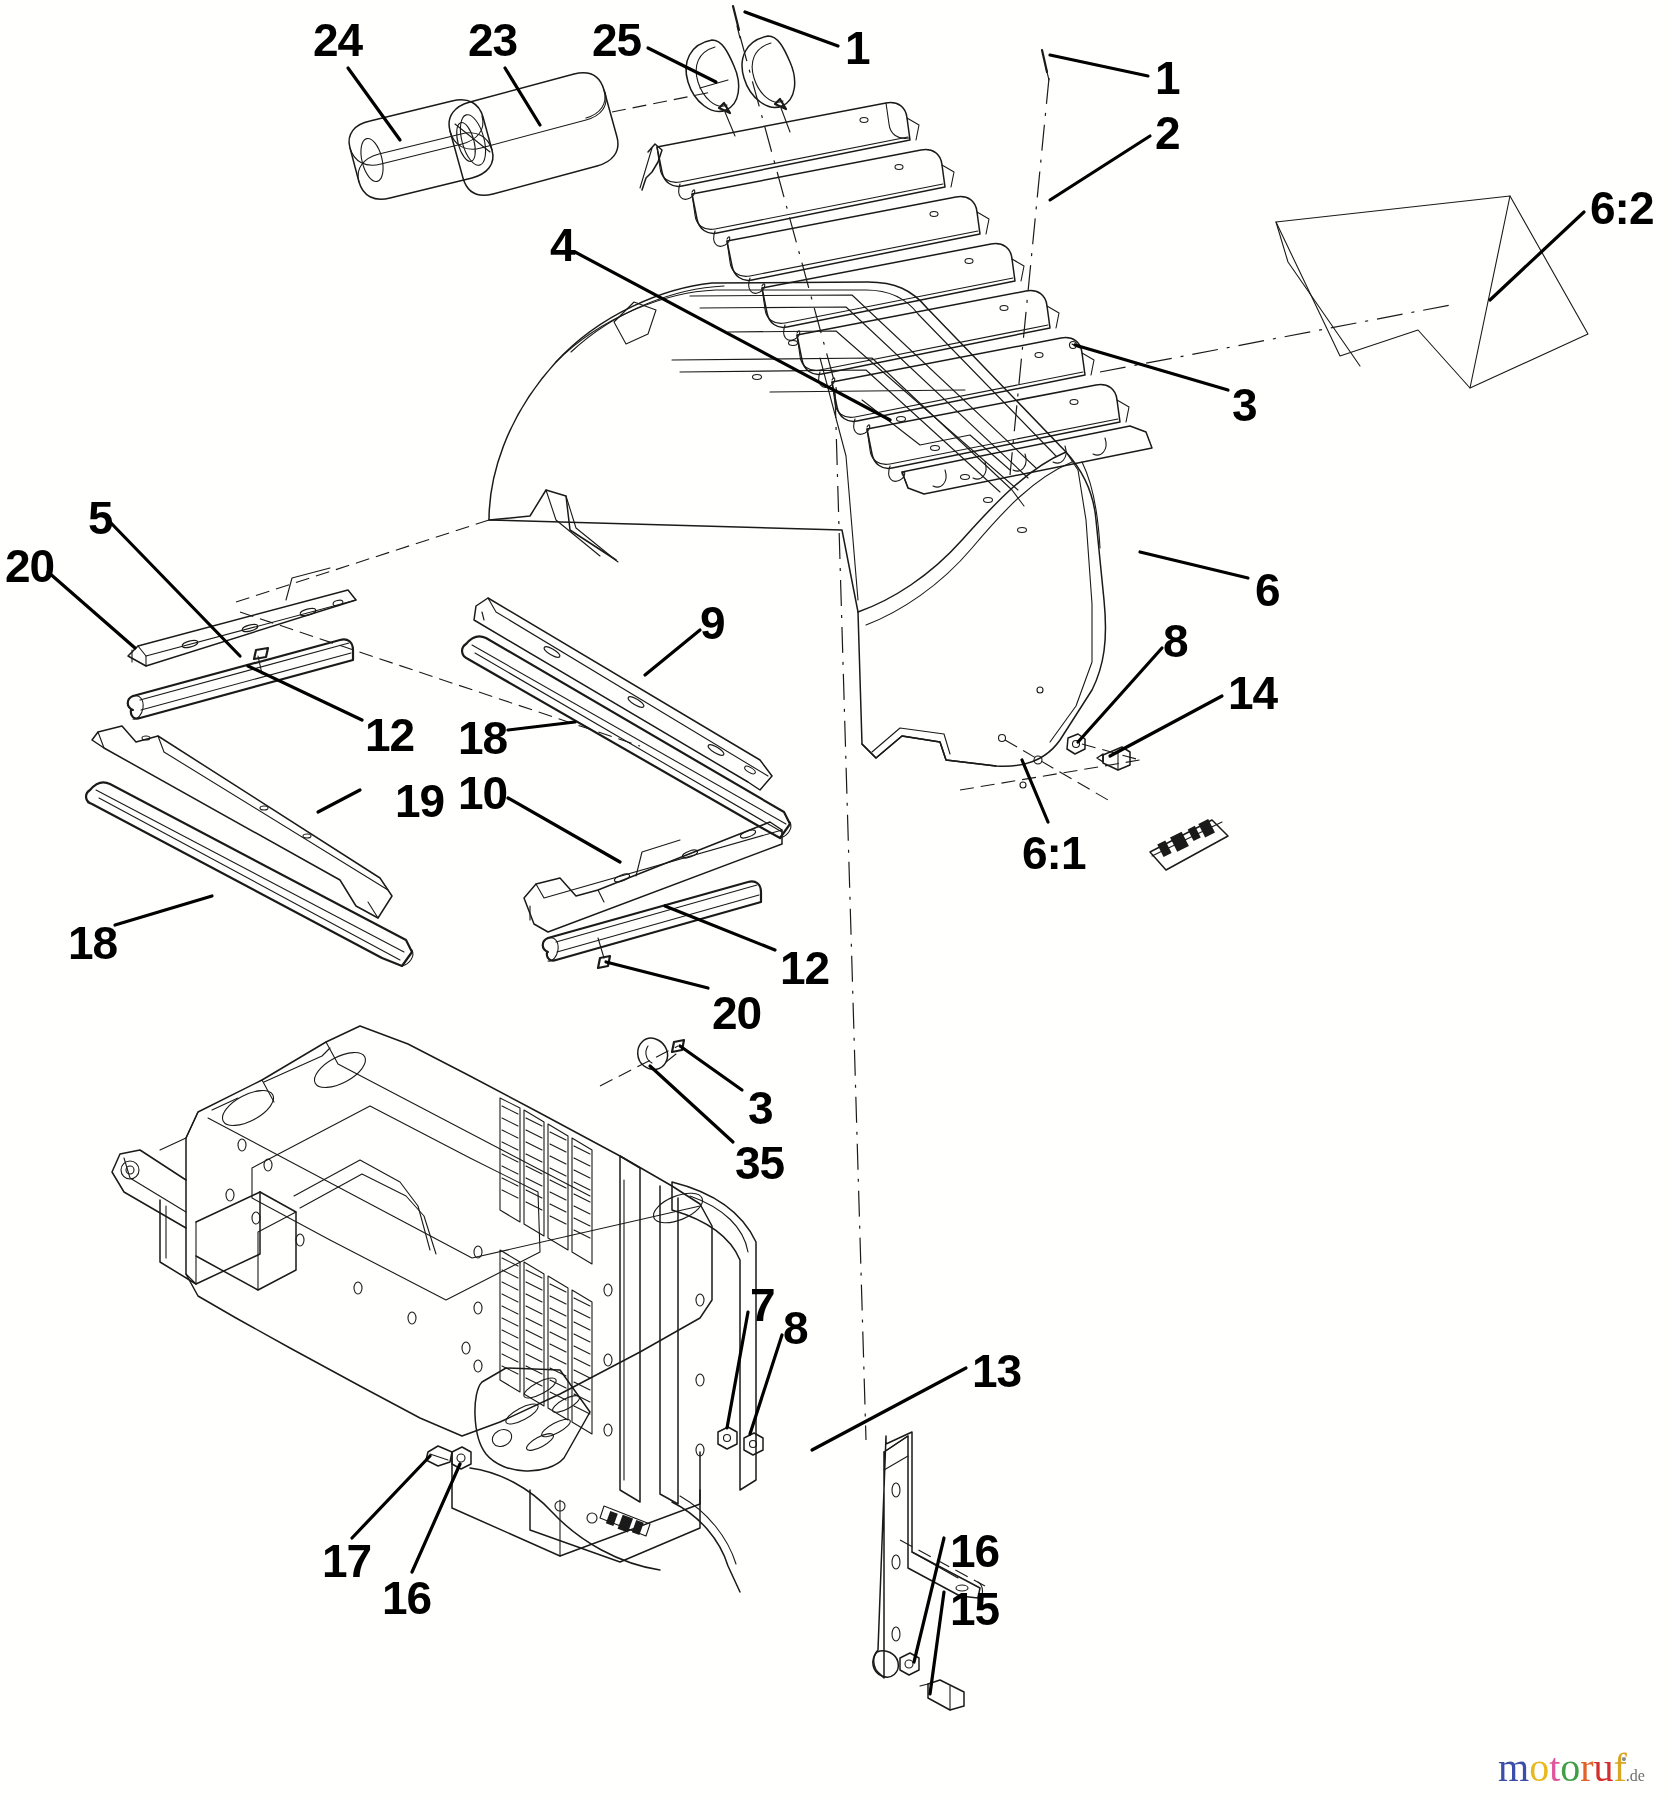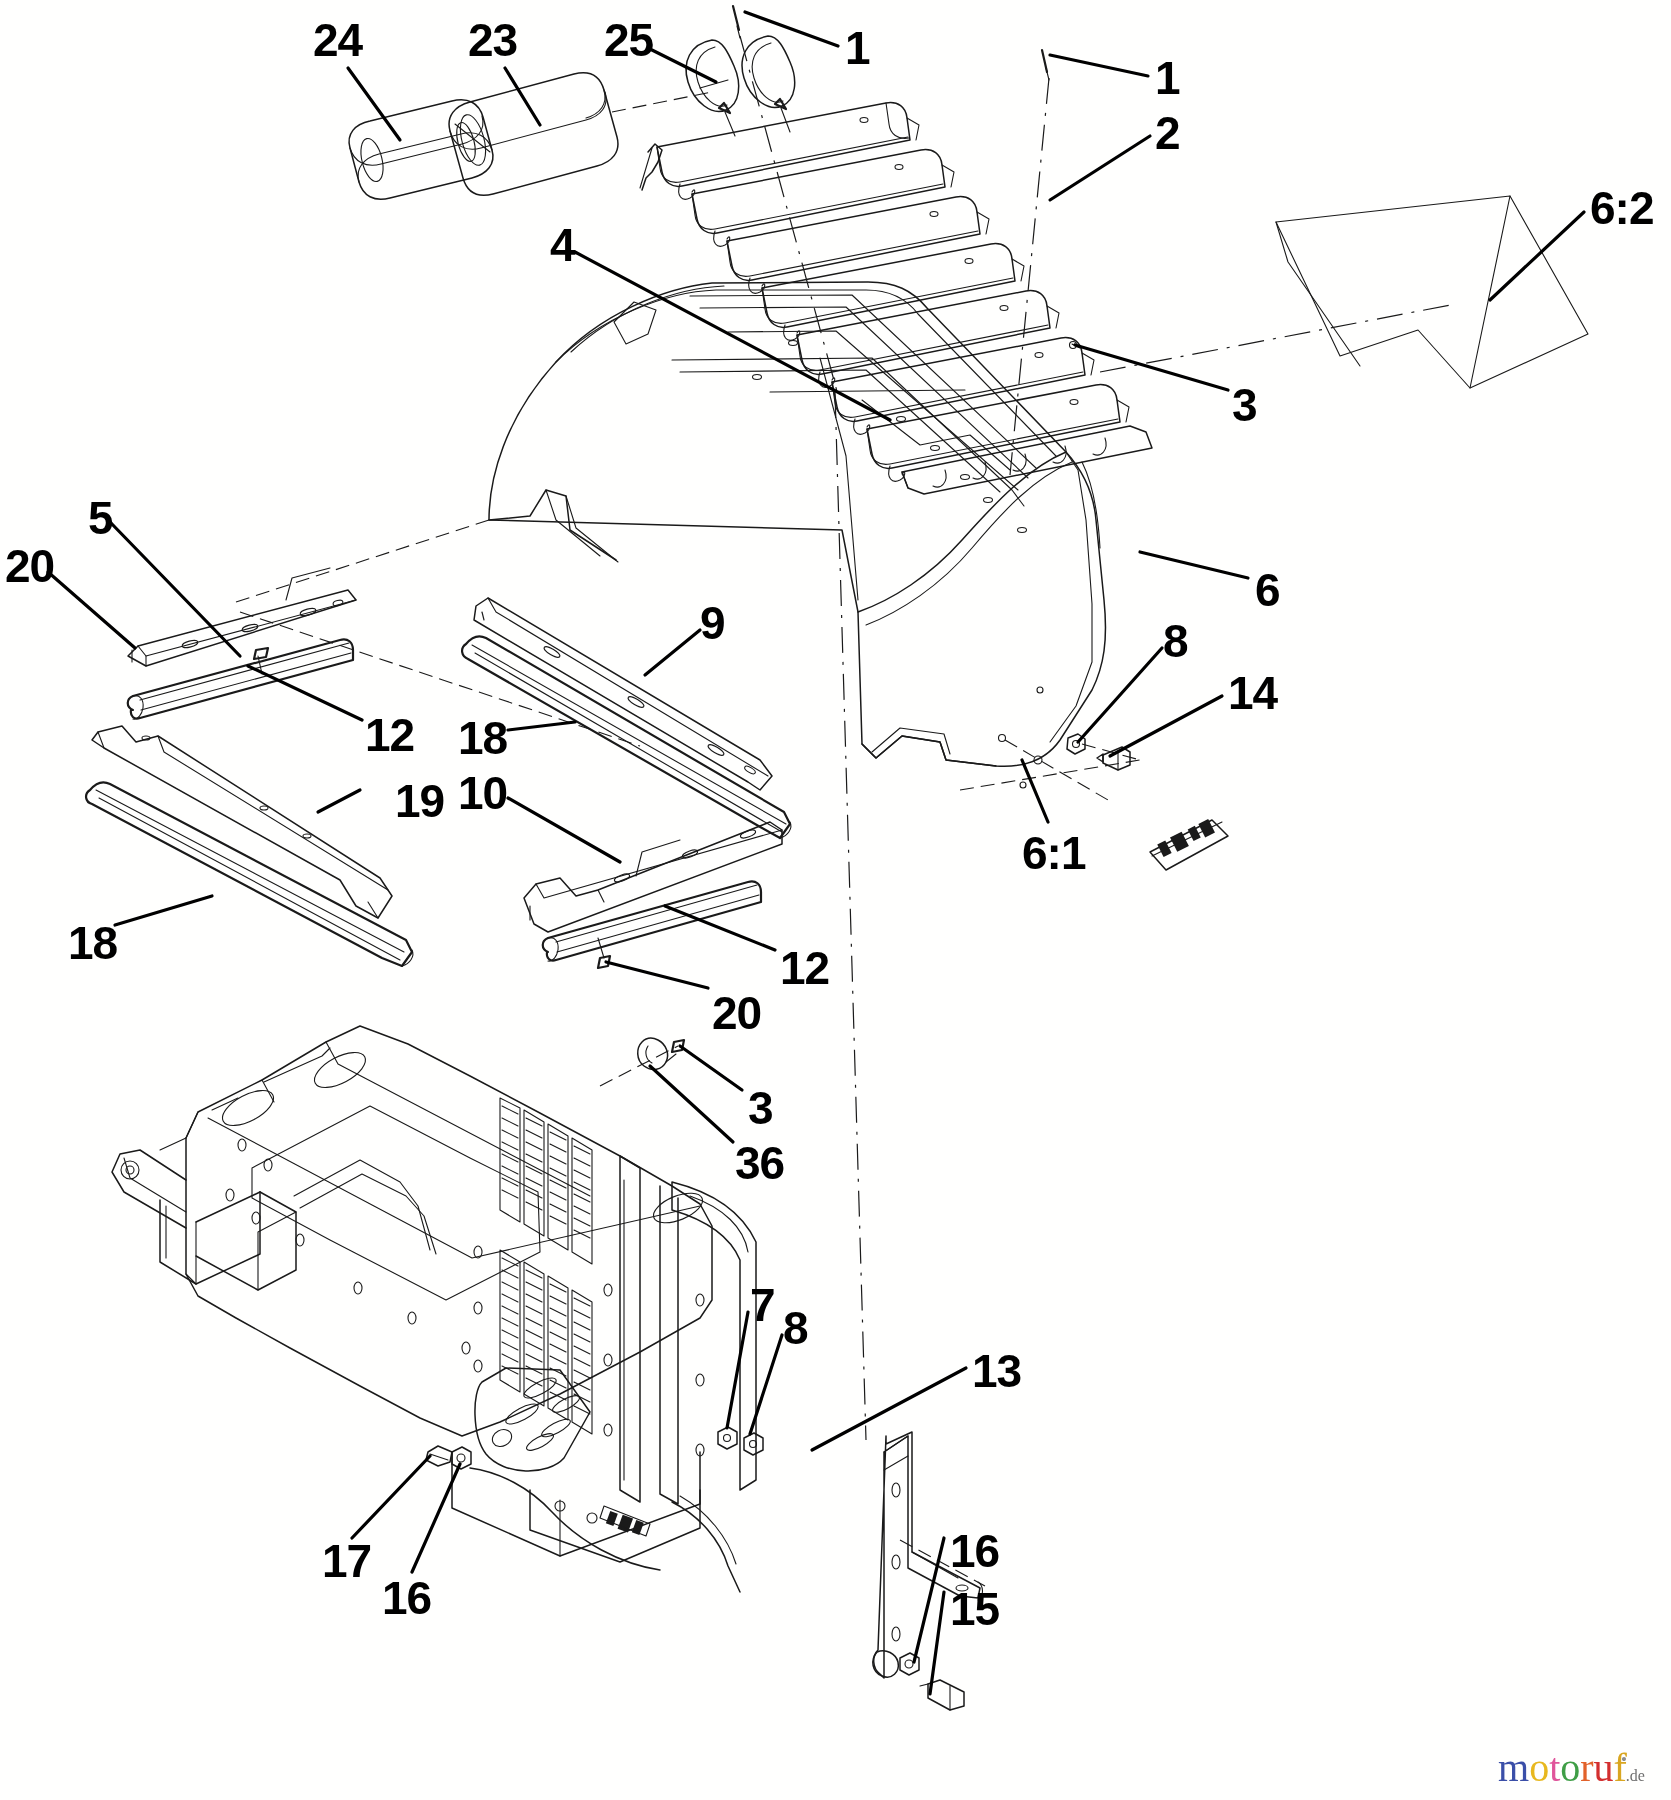--- a/index.html
+++ b/index.html
@@ -680,21 +680,21 @@
         <path class="lead" d="M412 1572 L460 1464"></path>
         <path class="lead" d="M944 1538 L914 1662"></path>
         <path class="lead" d="M944 1592 L930 1694"></path>
       </g>
 
     </g>
   </svg>
 
   <div class="callout" style="left:313px; top:17px;">24</div>
   <div class="callout" style="left:468px; top:17px;">23</div>
-  <div class="callout" style="left:592px; top:17px;margin-left:12px;">25</div>
+  <div class="callout" style="left:592px; top:17px;">25</div>
   <div class="callout" style="left:845px; top:25px;">1</div>
   <div class="callout" style="left:1155px; top:55px;">1</div>
   <div class="callout" style="left:1155px; top:110px;">2</div>
   <div class="callout" style="left:1590px; top:185px;">6:2</div>
   <div class="callout" style="left:550px; top:222px;">4</div>
   <div class="callout" style="left:1232px; top:382px;">3</div>
   <div class="callout" style="left:88px;  top:495px;">5</div>
   <div class="callout" style="left:5px;   top:543px;">20</div>
   <div class="callout" style="left:1255px; top:567px;">6</div>
   <div class="callout" style="left:700px; top:600px;">9</div>
@@ -702,21 +702,21 @@
   <div class="callout" style="left:1228px; top:670px;">14</div>
   <div class="callout" style="left:365px; top:712px;">12</div>
   <div class="callout" style="left:458px; top:715px;">18</div>
   <div class="callout" style="left:458px; top:770px;">10</div>
   <div class="callout" style="left:365px; top:778px;margin-left:30px;">19</div>
   <div class="callout" style="left:1022px; top:830px;">6:1</div>
   <div class="callout" style="left:68px;  top:920px;">18</div>
   <div class="callout" style="left:780px; top:945px;">12</div>
   <div class="callout" style="left:712px; top:990px;">20</div>
   <div class="callout" style="left:748px; top:1085px;">3</div>
-  <div class="callout" style="left:735px; top:1140px;">36</div>
+  <div class="callout" style="left:735px; top:1140px;">35</div>
   <div class="callout" style="left:750px; top:1282px;">7</div>
   <div class="callout" style="left:783px; top:1305px;">8</div>
   <div class="callout" style="left:972px; top:1348px;">13</div>
   <div class="callout" style="left:322px; top:1538px;text-align:center;">17</div>
   <div class="callout" style="left:382px; top:1575px;">16</div>
   <div class="callout" style="left:950px; top:1528px;">16</div>
   <div class="callout" style="left:950px; top:1586px;">15</div>
 
   <div id="watermark">
     <span style="color: rgb(59, 79, 168);">m</span><span style="color: rgb(232, 184, 31);">o</span><span style="color: rgb(224, 85, 155);">t</span><span style="color: rgb(63, 158, 70);">o</span><span style="color: rgb(226, 98, 42);">r</span><span style="color: rgb(211, 47, 47);">u</span><span style="color: rgb(217, 166, 33);">f</span><span class="dot">•</span><span class="suffix" style="color: rgb(111, 111, 111);">.de</span>

